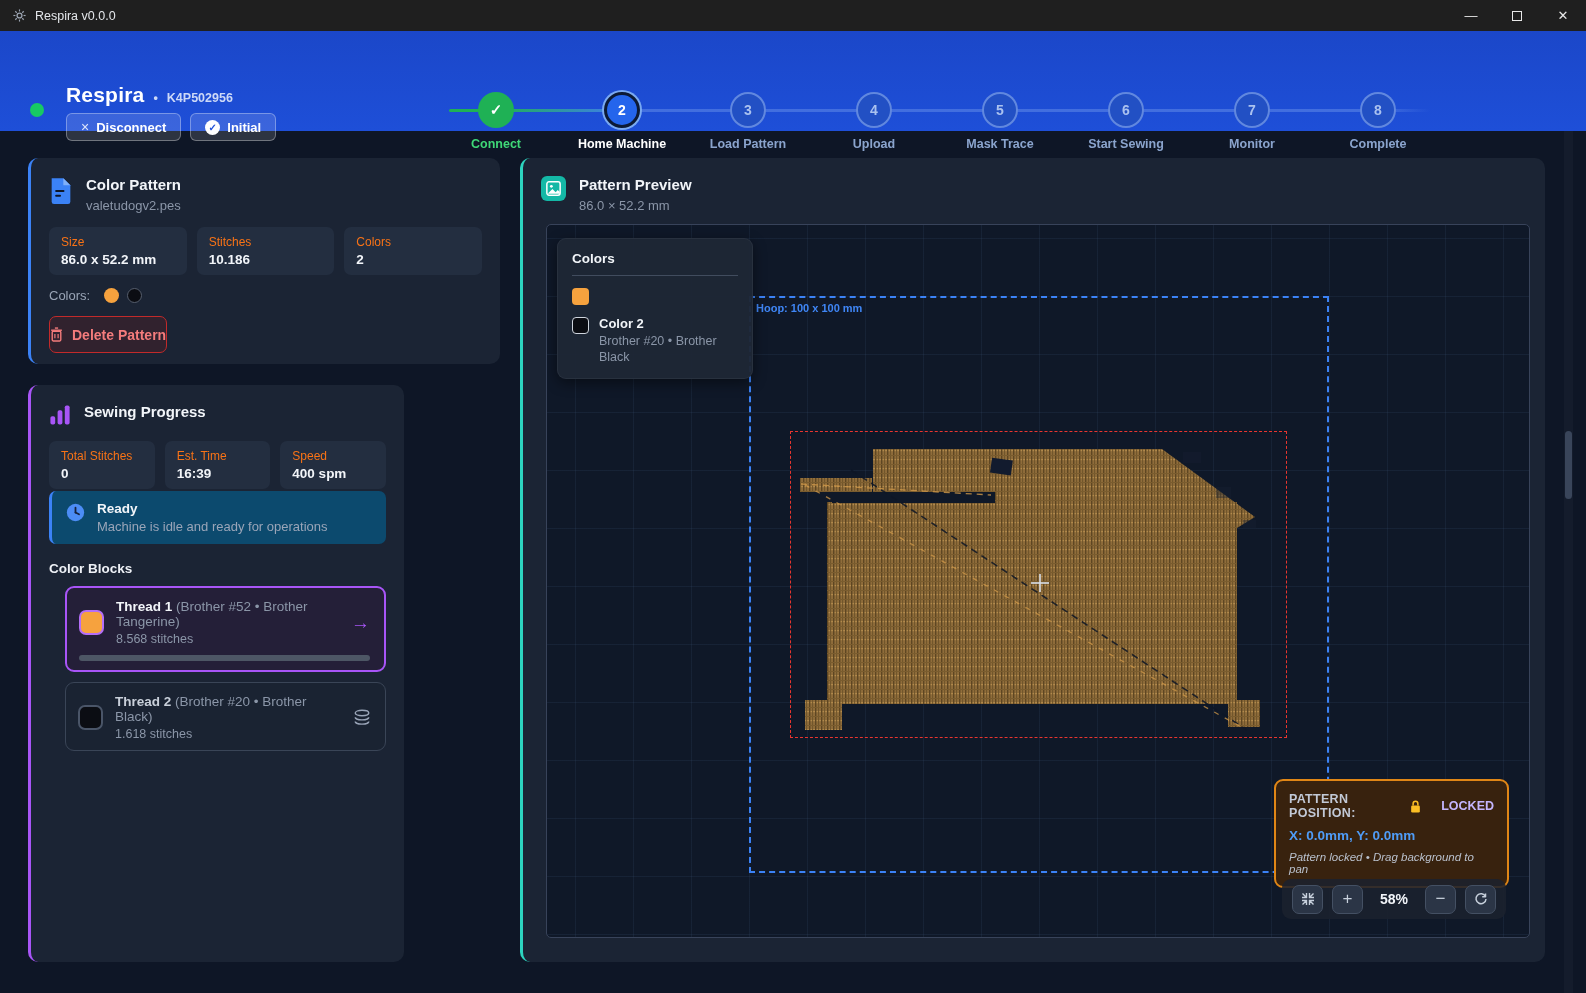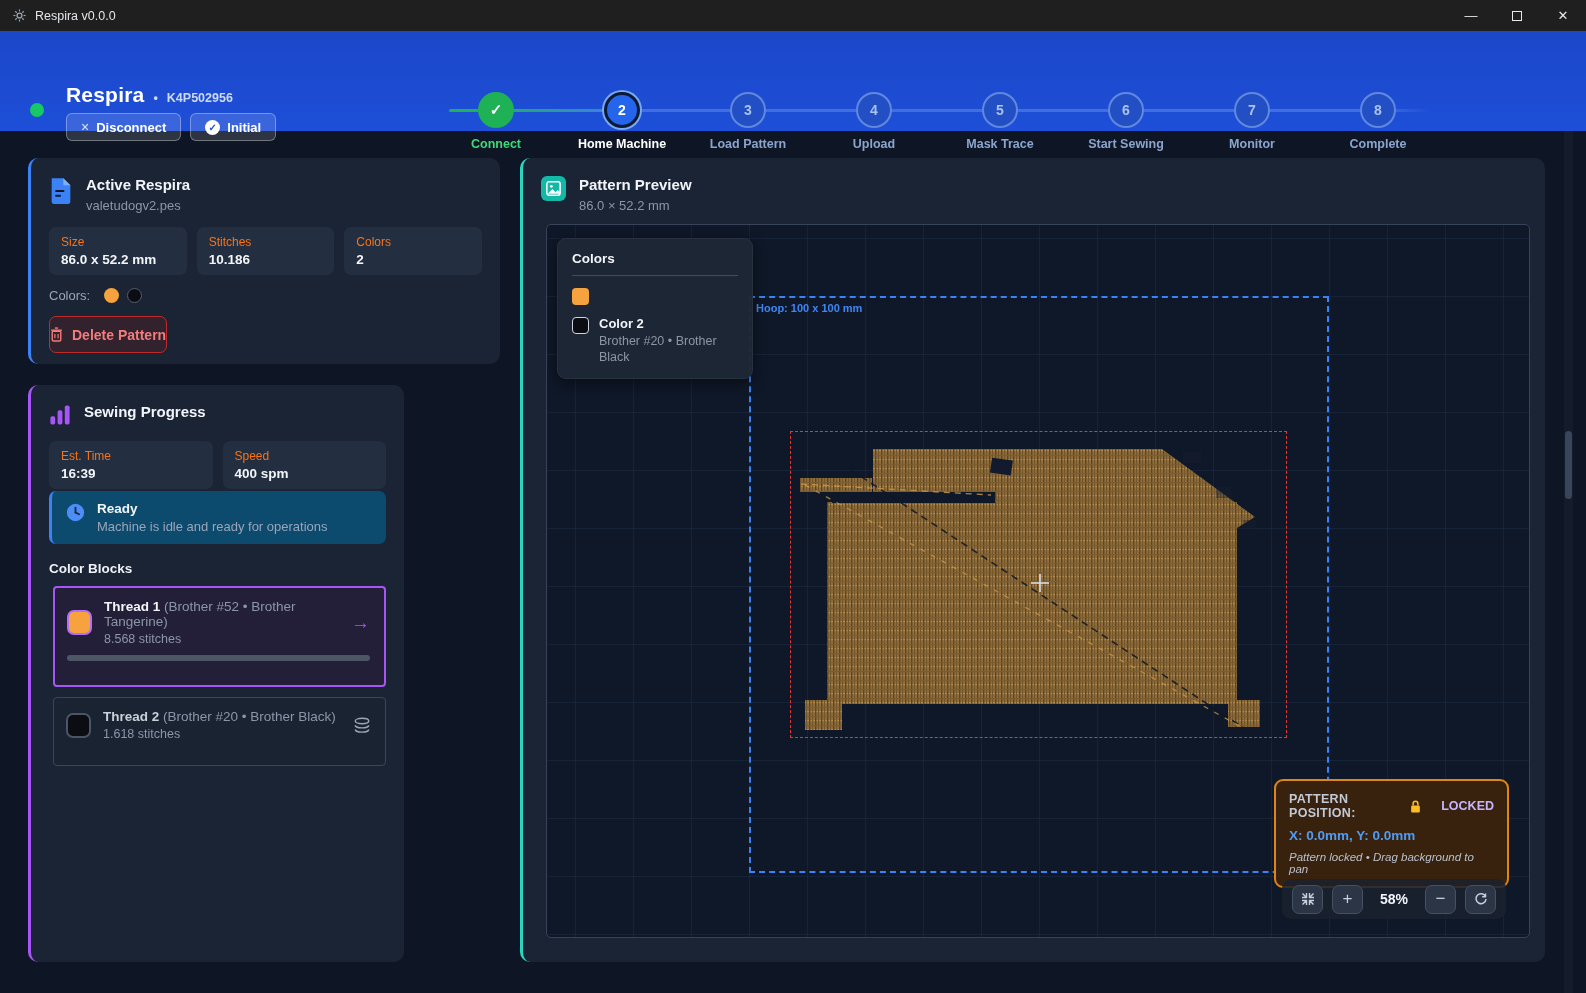--- a/index.html
+++ b/index.html
@@ -72,21 +72,21 @@
     border:1px solid #c22a2a; background:rgba(127,29,29,.22); color:#f47c7c; font-weight:bold;
     font-size:14px; display:flex; align-items:center; justify-content:center; gap:9px; cursor:pointer; }
 
   
   .ready-box { margin:2px 18px 0 18px; background:#0c4a6e; border-left:3px solid #3b82f6;
     border-radius:7px; padding:10px 14px; display:flex; gap:12px; align-items:flex-start; }
   .ready-title { font-size:13.5px; font-weight:bold; color:#f2f5f9; }
   .ready-desc { font-size:13px; color:#9aa5b8; margin-top:3px; }
   .cb-label { padding:17px 18px 0 18px; font-size:13.5px; font-weight:bold; color:#eef1f6; }
 
-  .thread { margin:10px 18px 0 22px; border-radius:4px; padding:11px 14px 24px 12px; position:relative; }
+  .thread { margin:10px 18px 0 34px; border-radius:9px; padding:11px 14px 9px 12px; position:relative; }
   .thread.active { border:2px solid #a855f7; background:#241f38; }
   .thread.idle { border:1px solid #3a4557; background:#1a2332; }
   .thread-top { display:flex; align-items:center; gap:12px; }
   .thread-sw { width:25px; height:25px; border-radius:7px; flex:0 0 auto; }
   .thread-sw.t1 { border:2px solid #b46ef8; }
   .thread-sw.t2 { border:2px solid #4a5568; }
   .thread-name { font-size:13.5px; color:#f2f5f9; }
   .thread-name b { font-weight:bold; }
   .thread-detail { color:#8b96a8; font-weight:normal; }
   .thread-st { font-size:12.5px; color:#8b96a8; margin-top:3px; }
@@ -235,21 +235,21 @@
 
   <div class="card blue" style="left:28px; top:158px; width:472px; height:206px;">
     <div class="card-head">
       <svg width="24" height="28" viewBox="0 0 20 24">
         <path d="M2 2 h10 l6 6 v14 a2 2 0 0 1 -2 2 H4 a2 2 0 0 1 -2 -2 Z" fill="#3b82f6"></path>
         <path d="M12 2 l6 6 h-6 Z" fill="#7fb0fa"></path>
         <rect x="5" y="12" width="8" height="1.7" rx="0.8" fill="#0e1626"></rect>
         <rect x="5" y="16" width="5" height="1.7" rx="0.8" fill="#0e1626"></rect>
       </svg>
       <div>
-        <div class="card-title">Active Respira</div>
+        <div class="card-title">Color Pattern</div>
         <div class="card-sub">valetudogv2.pes</div>
       </div>
     </div>
     <div class="stat-row">
       <div class="stat-box">
         <div class="stat-label">Size</div>
         <div class="stat-value">86.0 x 52.2 mm</div>
       </div>
       <div class="stat-box">
         <div class="stat-label">Stitches</div>
@@ -282,20 +282,24 @@
       <svg width="22" height="24" viewBox="0 0 18 20">
         <rect x="1" y="11" width="4" height="7" rx="1.5" fill="#a855f7"></rect>
         <rect x="7" y="6" width="4" height="12" rx="1.5" fill="#a855f7"></rect>
         <rect x="13" y="2" width="4" height="16" rx="1.5" fill="#a855f7"></rect>
       </svg>
       <div>
         <div class="card-title">Sewing Progress</div>
       </div>
     </div>
     <div class="stat-row">
+      <div class="stat-box">
+        <div class="stat-label">Total Stitches</div>
+        <div class="stat-value">0</div>
+      </div>
       <div class="stat-box">
         <div class="stat-label">Est. Time</div>
         <div class="stat-value">16:39</div>
       </div>
       <div class="stat-box">
         <div class="stat-label">Speed</div>
         <div class="stat-value">400 spm</div>
       </div>
     </div>
     <div class="ready-box">

